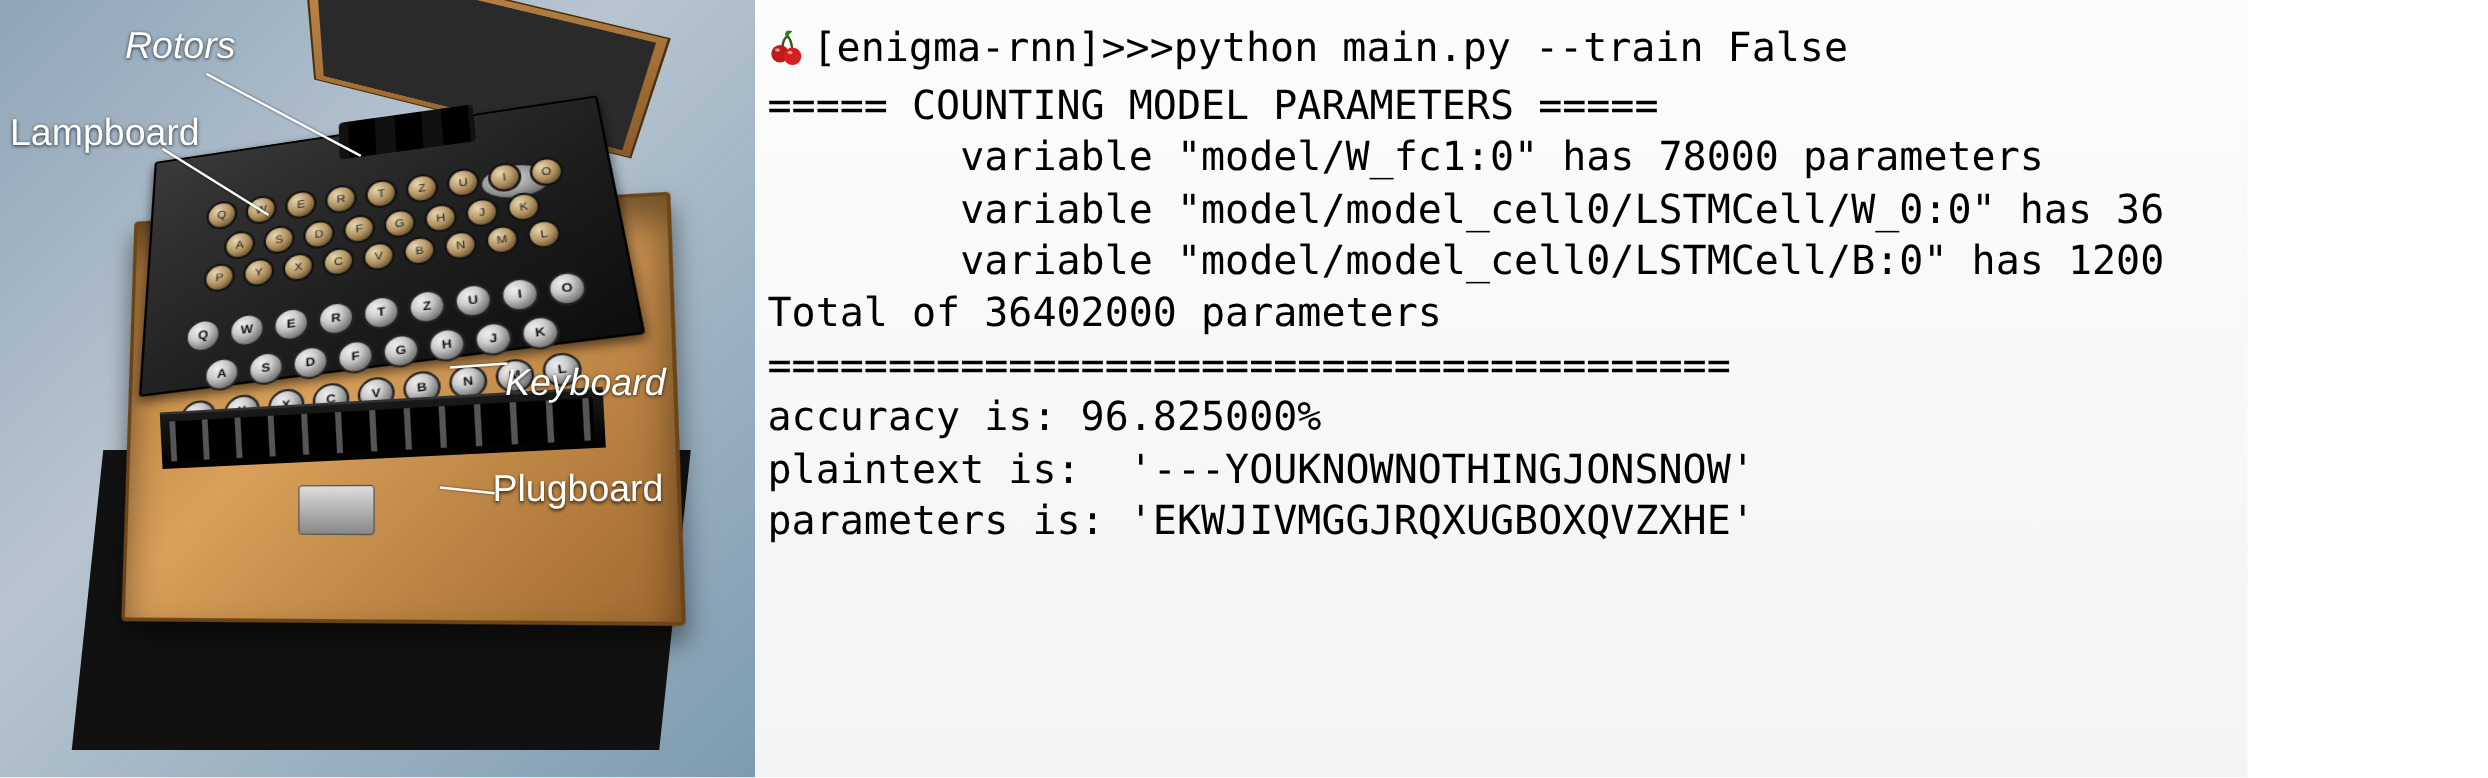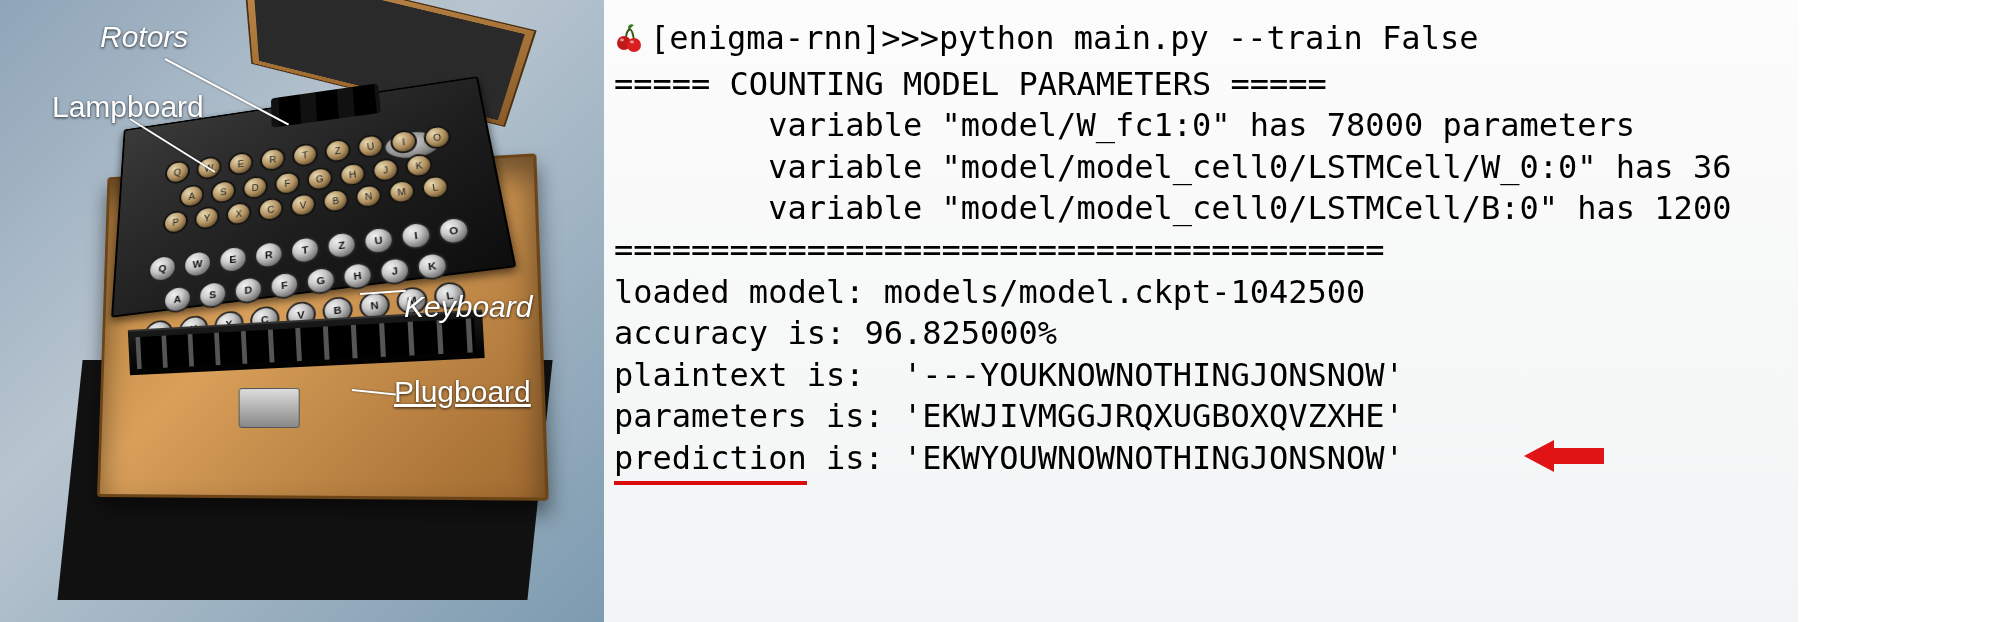--- a/index.html
+++ b/index.html
@@ -113,46 +113,43 @@
       </div>
 
     <div class="plugband">
         <div class="plugs"></div>
       </div>
     <div class="clasp"></div>
 
     <span class="lbl" style="left:100px;top:20px;font-style:italic;">Rotors</span>
     <div class="line" style="left:165px;top:58px;width:140px;transform:rotate(28deg);"></div>
 
-    <span class="lbl" style="left:8px;top:90px;margin-left:44px;">Lampboard</span>
+    <span class="lbl" style="left:8px;top:90px;">Lampboard</span>
     <div class="line" style="left:130px;top:118px;width:100px;transform:rotate(32deg);"></div>
 
     <span class="lbl" style="left:404px;top:290px;font-style:italic;">Keyboard</span>
     <div class="line" style="left:360px;top:293px;width:46px;transform:rotate(-4deg);"></div>
 
-    <span class="lbl" style="left:394px;top:375px;text-decoration:underline;">Plugboard</span>
+    <span class="lbl" style="left:394px;top:375px;">Plugboard</span>
     <div class="line" style="left:352px;top:389px;width:44px;transform:rotate(6deg);"></div>
   </div>
 
   <div class="right">
     <div class="term-line"><span class="cherry"><svg width="30" height="30" viewBox="0 0 30 30">
             <path d="M14 4 Q15 0 20 2 Q17 4 15 8" fill="#2e7d1a"></path>
             <path d="M12 16 Q12 8 16 6" stroke="#3a5a1a" stroke-width="2" fill="none"></path>
             <path d="M20 18 Q19 8 16 6" stroke="#3a5a1a" stroke-width="2" fill="none"></path>
             <circle cx="10" cy="20" r="7" fill="#c11818"></circle>
             <circle cx="20" cy="22" r="7" fill="#d81e1e"></circle>
             <ellipse cx="8" cy="17" rx="2" ry="1.4" fill="#fff" opacity="0.55"></ellipse>
             <ellipse cx="18" cy="19" rx="2" ry="1.4" fill="#fff" opacity="0.55"></ellipse>
           </svg></span><span>[enigma-rnn]&gt;&gt;&gt;</span><span>python main.py --train False</span></div>
     <div class="term-line">===== COUNTING MODEL PARAMETERS =====</div>
     <div class="term-line">        variable "model/W_fc1:0" has 78000 parameters</div>
     <div class="term-line">        variable "model/model_cell0/LSTMCell/W_0:0" has 36</div>
     <div class="term-line">        variable "model/model_cell0/LSTMCell/B:0" has 1200</div>
+    <div class="term-line">Total of 36402000 parameters</div>
     <div class="term-line">========================================</div>
-    <div class="term-line">loaded model: models/model.ckpt-1042500</div>
     <div class="term-line">accuracy is: 96.825000%</div>
     <div class="term-line">plaintext is:  '---YOUKNOWNOTHINGJONSNOW'</div>
     <div class="term-line">parameters is: 'EKWJIVMGGJRQXUGBOXQVZXHE'</div>
-    <div class="term-line"><span class="underline-red">prediction</span><span> is: 'EKWYOUWNOWNOTHINGJONSNOW'</span><span class="arrow" style="left:920px;"><svg width="80" height="40" viewBox="0 0 80 40">
-            <polygon points="0,20 30,4 30,12 80,12 80,28 30,28 30,36" fill="#e01414"></polygon>
-          </svg></span></div>
   </div>
 </div>
 
 </body></html>

